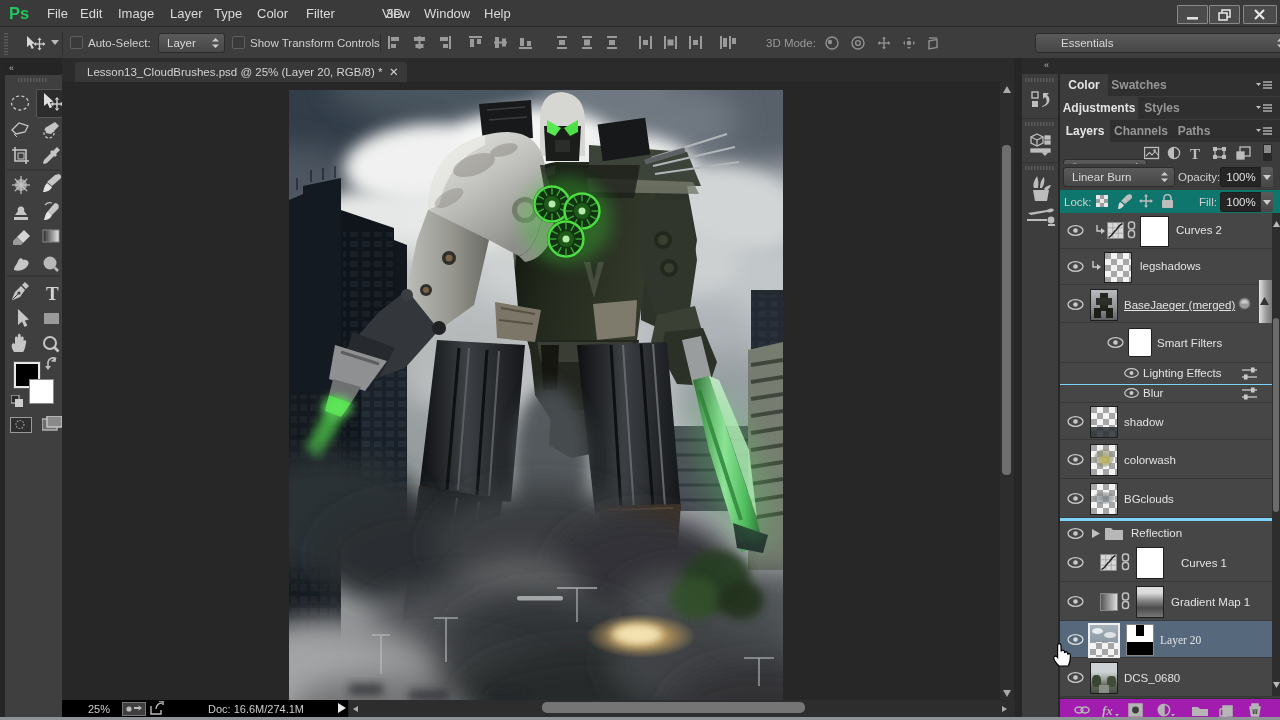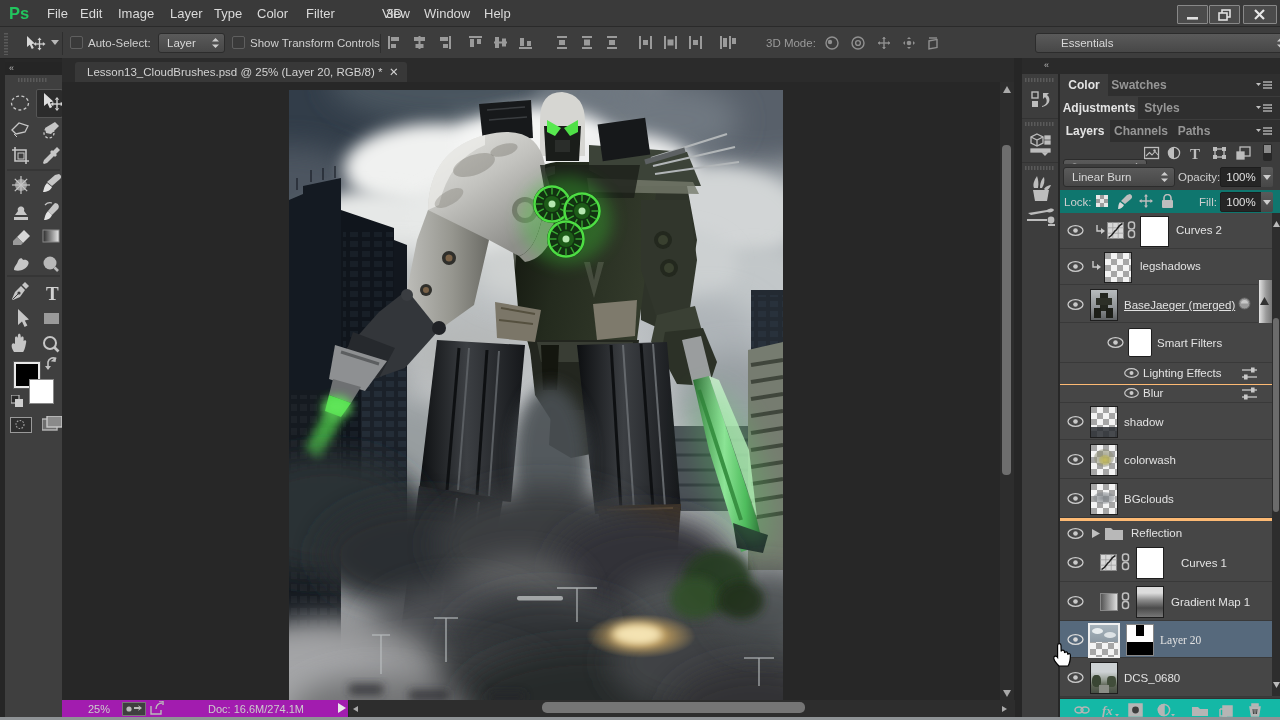--- a/index.html
+++ b/index.html
@@ -35,21 +35,21 @@
   .ptab{position:absolute;top:0;height:22px;background:#3c3c3c;color:#e4e4e4;font-size:12px;font-weight:bold;
         line-height:22px;text-align:center;}
   .ptab.inactive{background:transparent;color:#969696;font-weight:bold;}
   .pmenu{position:absolute;right:6px;top:7px;width:18px;height:9px;color:#c0c0c0;}
   
   .lrow{position:absolute;left:0;width:212px;background:#464646;border-bottom:1px solid #393939;}
   .lrow .nm{position:absolute;color:#e2e2e2;font-size:11.5px;}
   .eye{position:absolute;left:7px;width:18px;height:12px;}
   .checker{background:repeating-conic-gradient(#f4f4f4 0 90deg,#a6a6a6 90deg 180deg);background-size:12px 12px;}
   
-  #statusbar{left:62px;top:700px;width:952px;height:17px;background:#a21caf;color:#cccccc;font-size:11px;}
+  #statusbar{left:62px;top:700px;width:952px;height:17px;background:#000000;color:#cccccc;font-size:11px;}
   #winbottom{left:0;top:717px;width:1280px;height:3px;background:#8f9396;}
 </style>
 </head>
 <body>
 <div class="abs" id="leftedge"></div>
 <div class="abs" id="menubar">
   <div id="pslogo">Ps</div>
   <div class="item" style="left:47px;">File</div>
   <div class="item" style="left:80px;">Edit</div>
   <div class="item" style="left:118px;">Image</div>
@@ -932,21 +932,21 @@
       </g>
     </svg>
     <div class="olabel" style="left:139px;top:6px;">Fill:</div>
     <div class="abs" style="left:160px;top:2px;width:40px;height:18px;background:#252525;border:1px solid #1d1d1d;border-radius:2px 0 0 2px;color:#e0e0e0;font-size:11.5px;line-height:18px;text-align:center;">100%</div>
     <div class="abs" style="left:201px;top:2px;width:12px;height:20px;background:linear-gradient(#5a5a5a,#474747);border-radius:0 2px 2px 0;">
         <svg style="position:absolute;left:2px;top:8px" width="8" height="5">
           <path d="M0 0 h8 l-4 5Z" fill="#ccc"></path>
         </svg>
       </div>
   </div>
-  <div id="layerlist" class="abs" style="left:0;top:139px;width:220px;height:483px;background:#fdba74;">
+  <div id="layerlist" class="abs" style="left:0;top:139px;width:220px;height:483px;background:#7dd3fc;">
 
     <div class="lrow" style="top:0;height:35px;">
       <svg class="eye" style="top:12px" width="17" height="11">
           <ellipse cx="8.5" cy="5.5" rx="7.5" ry="4.8" fill="none" stroke="#c9c9c9" stroke-width="1.3"></ellipse>
           <circle cx="8.5" cy="5.5" r="2.3" fill="#c9c9c9"></circle>
         </svg>
       <svg class="abs" style="left:36px;top:12px" width="9" height="11">
           <path d="M1 0 v6 h5" fill="none" stroke="#c9c9c9" stroke-width="1.4"></path>
           <path d="M5 3 l4 3 -4 3Z" fill="#c9c9c9"></path>
         </svg>
@@ -1161,21 +1161,21 @@
         </svg>
       <div class="abs" style="left:30px;top:4px;width:26px;height:30px;border:1px solid #1e1e1e;background:linear-gradient(#cdd2d4 30%,#9aa298 55%,#5d6456 75%,#474f44);overflow:hidden;">
         <div class="abs" style="left:1px;top:12px;width:9px;height:12px;background:#3a4634;border-radius:40%;"></div>
         <div class="abs" style="left:16px;top:13px;width:9px;height:11px;background:#414d3a;border-radius:40%;"></div>
         <div class="abs" style="left:8px;top:22px;width:10px;height:8px;background:#8a8d86;"></div>
       </div>
       <div class="nm" style="left:64px;top:14px;">DCS_0680</div>
     </div>
   </div>
 
-  <div class="abs" style="left:0;top:624px;width:220px;height:22px;background:#14b8a6;border-top:1px solid #333;">
+  <div class="abs" style="left:0;top:624px;width:220px;height:22px;background:#a21caf;border-top:1px solid #333;">
     <svg class="abs" style="left:14px;top:4px" width="192" height="14" viewBox="0 0 192 14">
       <g fill="none" stroke="#b5b5b5" stroke-width="1.5">
         <g>
             <ellipse cx="5" cy="7" rx="4" ry="3"></ellipse>
             <ellipse cx="11" cy="7" rx="4" ry="3"></ellipse>
           </g>
         <text x="28" y="12" font-size="13" font-style="italic" font-family="Liberation Serif,serif" fill="#b5b5b5" stroke="none" font-weight="bold">fx</text>
           <path d="M41 11 l4 0 -2 2.5Z" fill="#b5b5b5" stroke="none"></path>
         <g>
             <rect x="55" y="1" width="13" height="12" fill="#b5b5b5"></rect>

